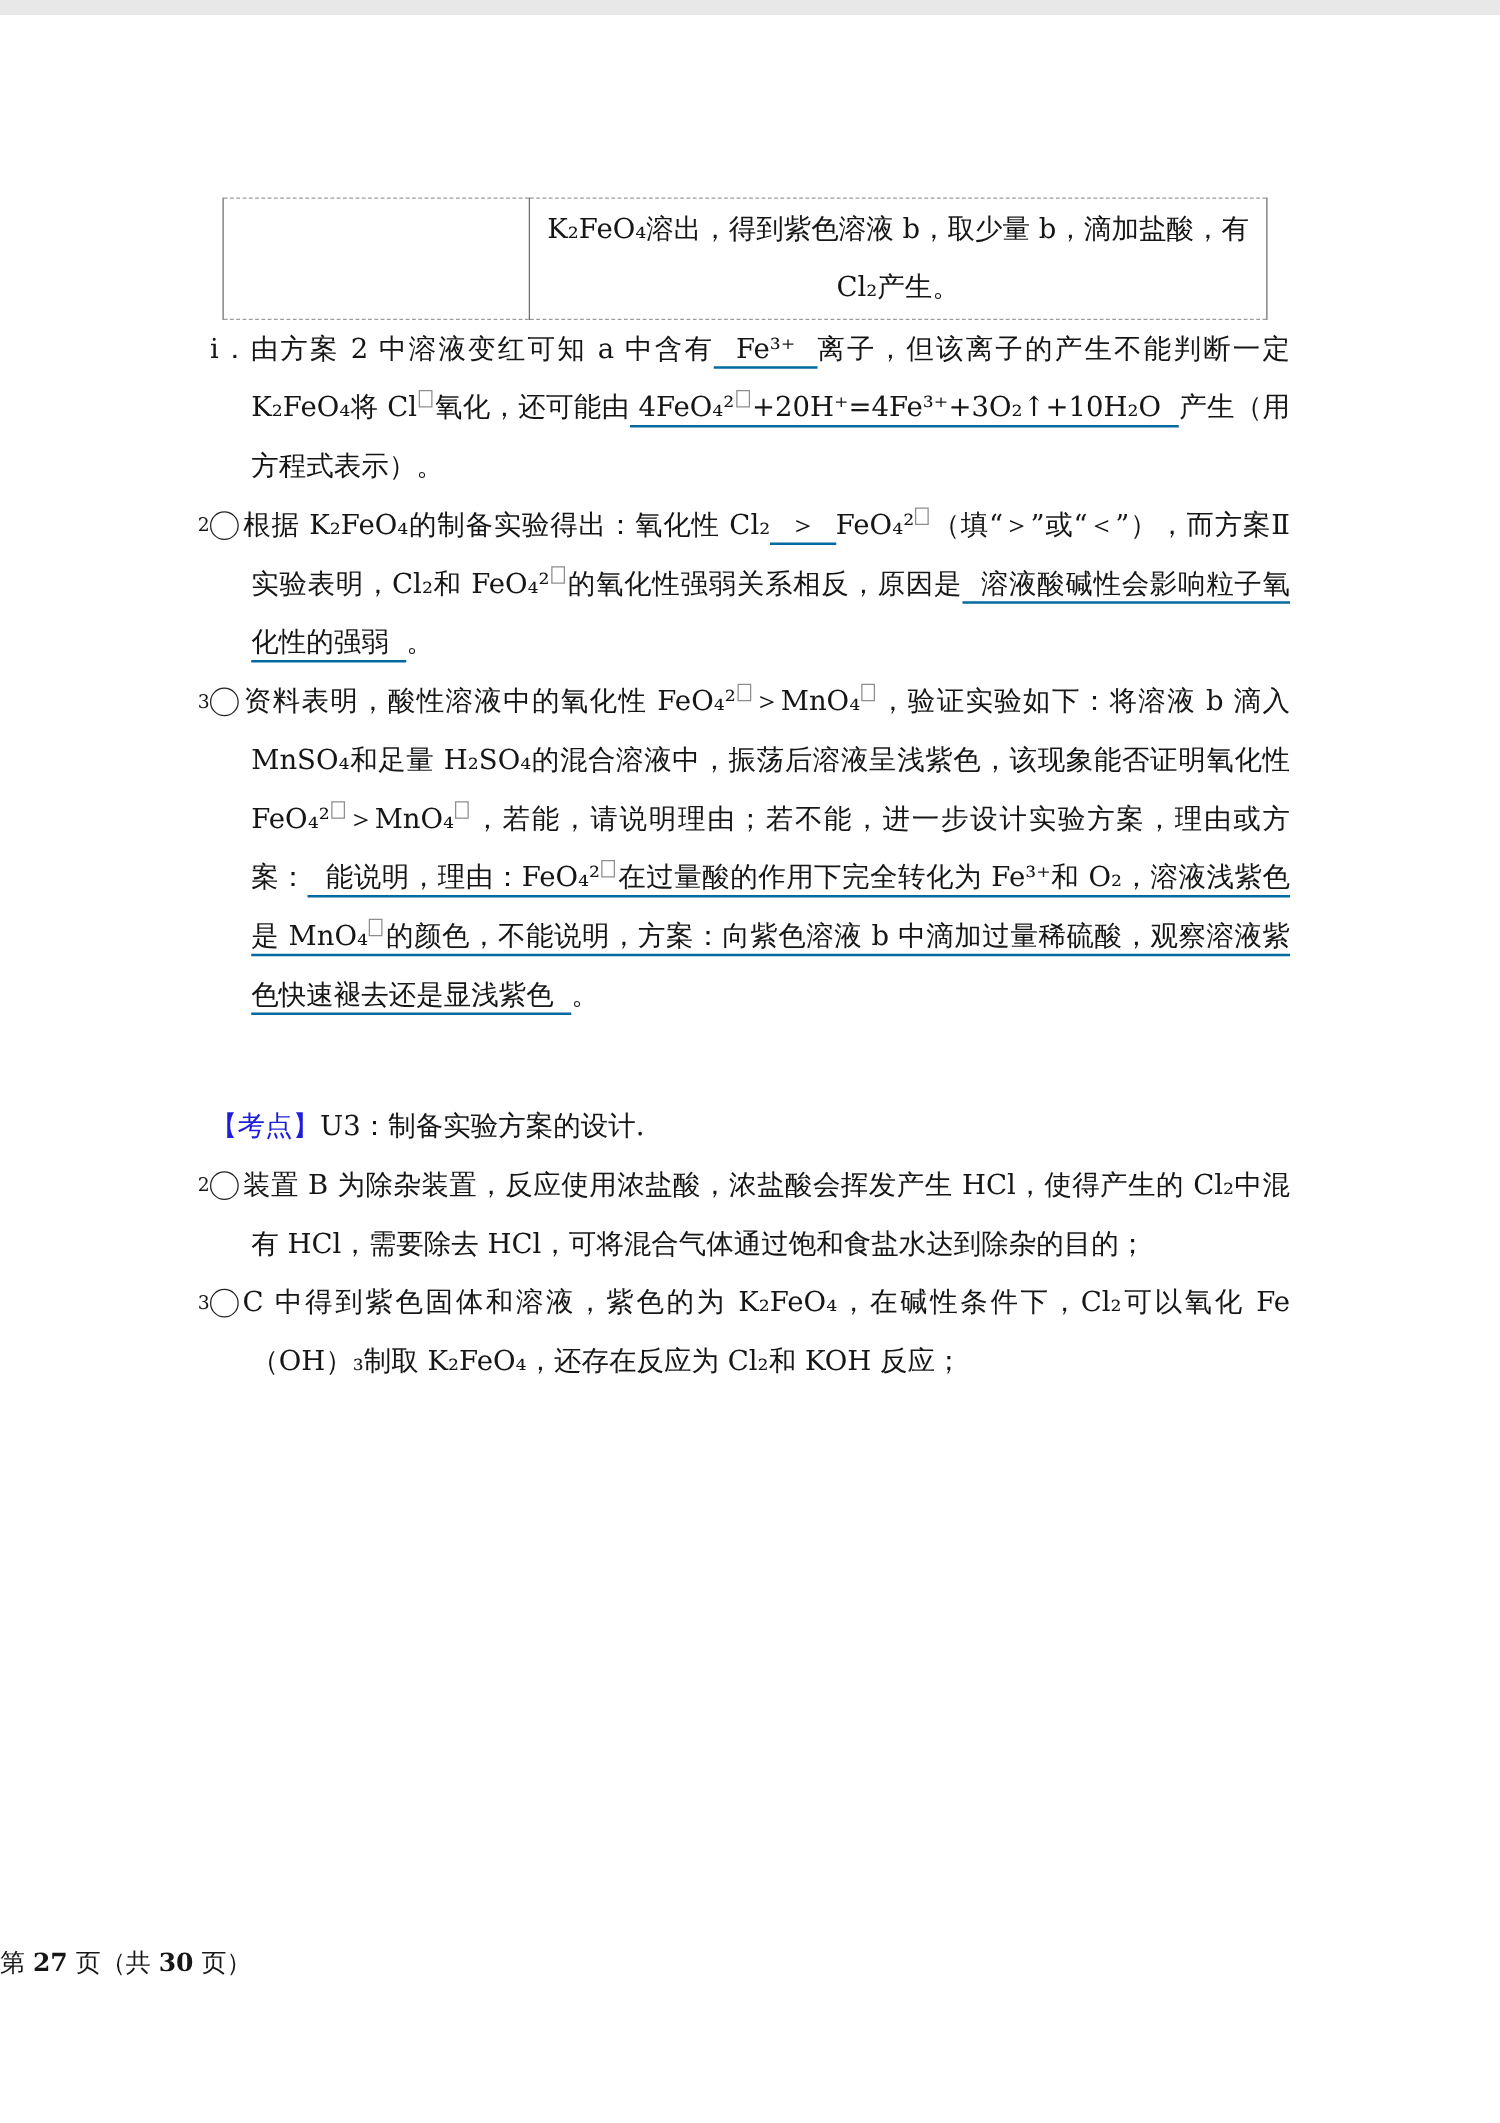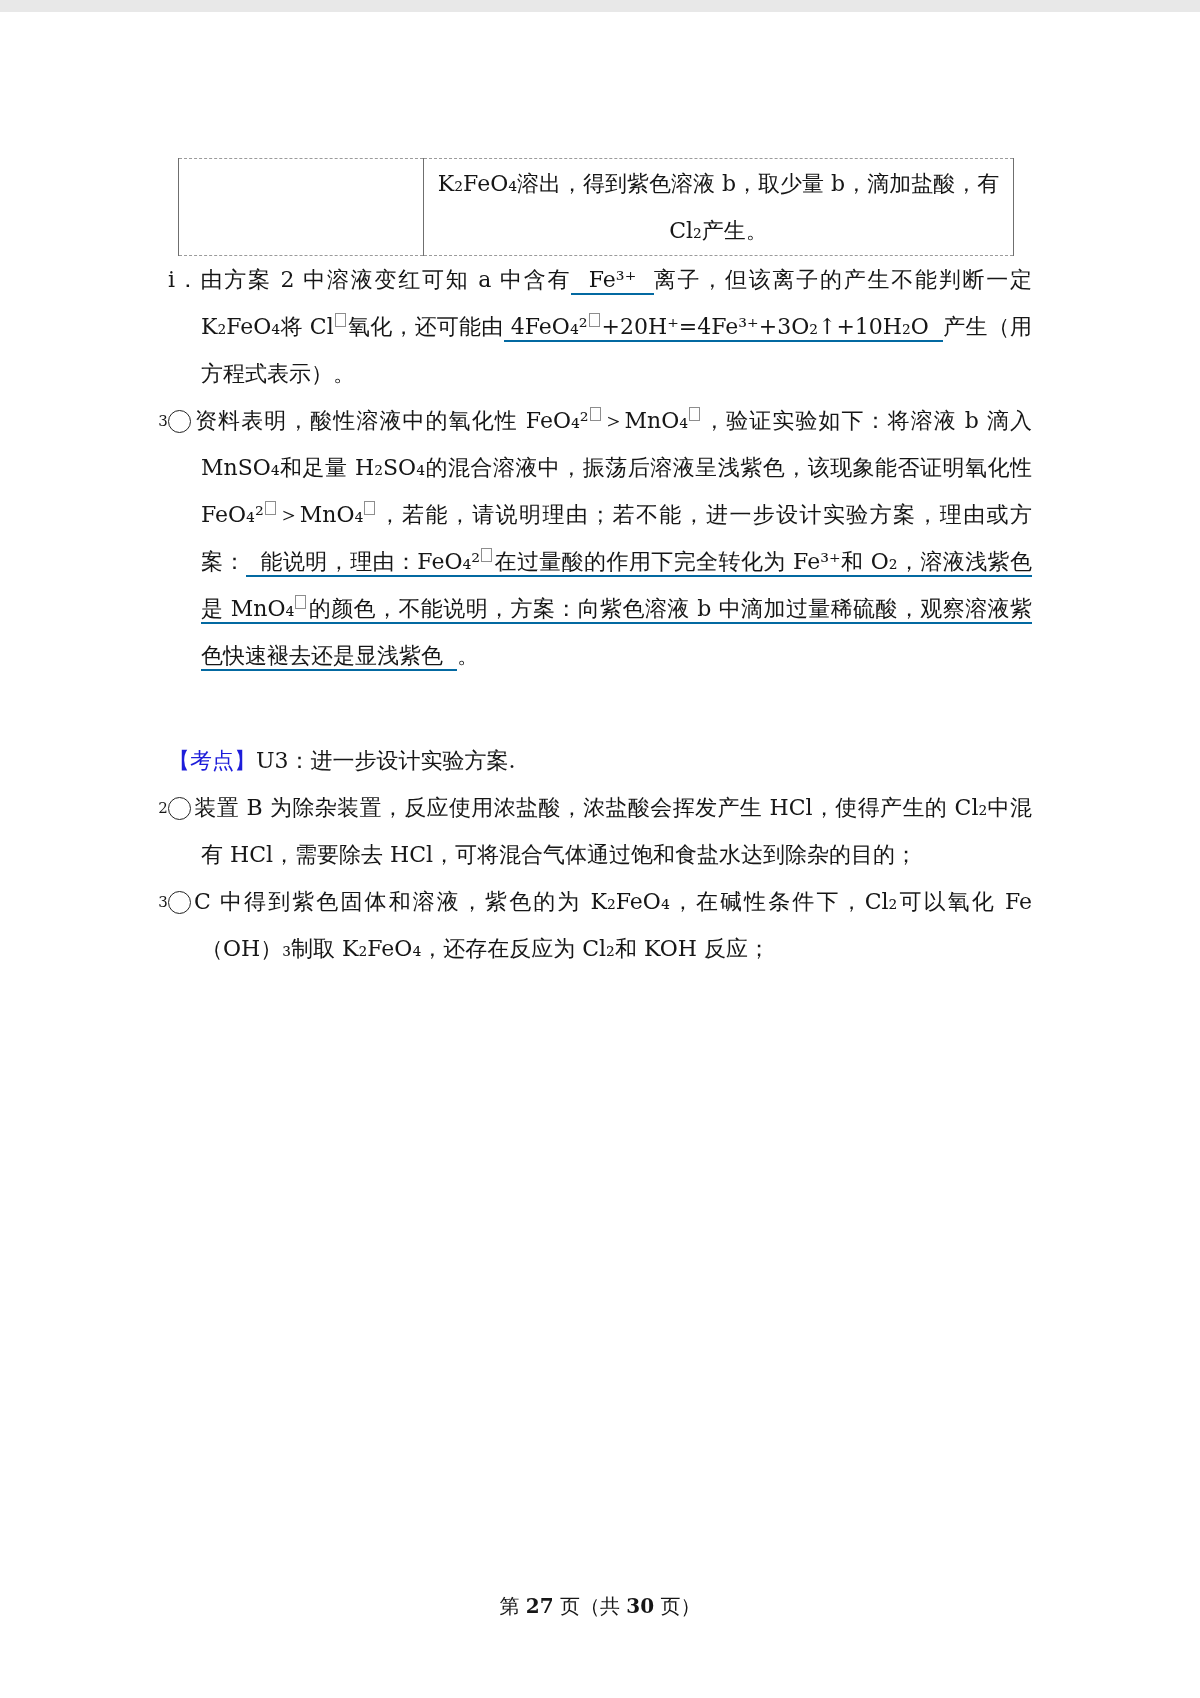--- a/index.html
+++ b/index.html
@@ -39,43 +39,44 @@
     vertical-align:7px;margin:0 2px 0 1px;
   }
   
   i.circ{
     display:inline-block;font-style:normal;
     width:21px;height:21px;border:1px solid #222;border-radius:50%;
     line-height:21px;font-size:15px;text-align:center;
     vertical-align:2px;margin-right:3px;
   }
   .footer{
-    position:absolute;left:0;top:1576px;width:100%;
-    text-align:center;font-size:20px;line-height:36px;
+    position:absolute;left:0;top:1540px;width:100%;
+    text-align:left;font-size:20px;line-height:36px;
   }
 </style>
 </head>
 <body>
 
 <div class="page" style="background: rgb(255, 255, 255); color: rgb(22, 22, 22);">
   <div class="content">
 
     <table class="tbl">
       <tbody>
           <tr>
         <td class="c1"></td>
         <td class="c2">K₂FeO₄溶出，得到紫色溶液 b，取少量 b，滴加盐酸，有 Cl₂产生。</td>
       </tr>
     </tbody>
       </table>
 
     <p class="para hang"><span>i．由方案 2 中溶液变红可知 a 中含有</span><span class="ul">&nbsp;&nbsp;Fe³⁺&nbsp;&nbsp;</span><span>离子，但该离子的产生不能判断一定 K₂FeO₄将 Cl<i class="mg"></i>氧化，还可能由</span><span class="ul">&nbsp;4FeO₄²<i class="mg"></i>+20H⁺=4Fe³⁺+3O₂↑+10H₂O&nbsp;&nbsp;</span><span>产生（用方程式表示）。</span></p>
+    <p class="para hang"><span><i class="circ">2</i>根据 K₂FeO₄的制备实验得出：氧化性 Cl₂</span><span class="ul">&nbsp;&nbsp;＞&nbsp;&nbsp;</span><span>FeO₄²<i class="mg"></i>（填“＞”或“＜”），而方案Ⅱ实验表明，Cl₂和 FeO₄²<i class="mg"></i>的氧化性强弱关系相反，原因是</span><span class="ul">&nbsp;&nbsp;溶液酸碱性会影响粒子氧化性的强弱&nbsp;&nbsp;</span><span>。</span></p>
     <p class="para hang"><span><i class="circ">3</i>资料表明，酸性溶液中的氧化性 FeO₄²<i class="mg"></i>＞MnO₄<i class="mg"></i>，验证实验如下：将溶液 b 滴入 MnSO₄和足量 H₂SO₄的混合溶液中，振荡后溶液呈浅紫色，该现象能否证明氧化性 FeO₄²<i class="mg"></i>＞MnO₄<i class="mg"></i>，若能，请说明理由；若不能，进一步设计实验方案，理由或方案：</span><span class="ul">&nbsp;&nbsp;能说明，理由：FeO₄²<i class="mg"></i>在过量酸的作用下完全转化为 Fe³⁺和 O₂，溶液浅紫色是 MnO₄<i class="mg"></i>的颜色，不能说明，方案：向紫色溶液 b 中滴加过量稀硫酸，观察溶液紫色快速褪去还是显浅紫色&nbsp;&nbsp;</span><span>。</span></p>
 
-    <p class="para hang kaodian"><span class="accent">【考点】</span><span>U3：进一步设计实验方案.</span></p>
+    <p class="para hang kaodian"><span class="accent">【考点】</span><span>U3：制备实验方案的设计.</span></p>
 
     <p class="para hang"><span><i class="circ">2</i>装置 B 为除杂装置，反应使用浓盐酸，浓盐酸会挥发产生 HCl，使得产生的 Cl₂中混有 HCl，需要除去 HCl，可将混合气体通过饱和食盐水达到除杂的目的；</span></p>
     <p class="para hang"><span><i class="circ">3</i>C 中得到紫色固体和溶液，紫色的为 K₂FeO₄，在碱性条件下，Cl₂可以氧化 Fe（OH）₃制取 K₂FeO₄，还存在反应为 Cl₂和 KOH 反应；</span></p>
 
   </div>
 
   <div class="footer"><span>第 </span><span class="bold">27</span><span> 页（共 </span><span class="bold">30</span><span> 页）</span></div>
 </div>
 
 </body></html>

